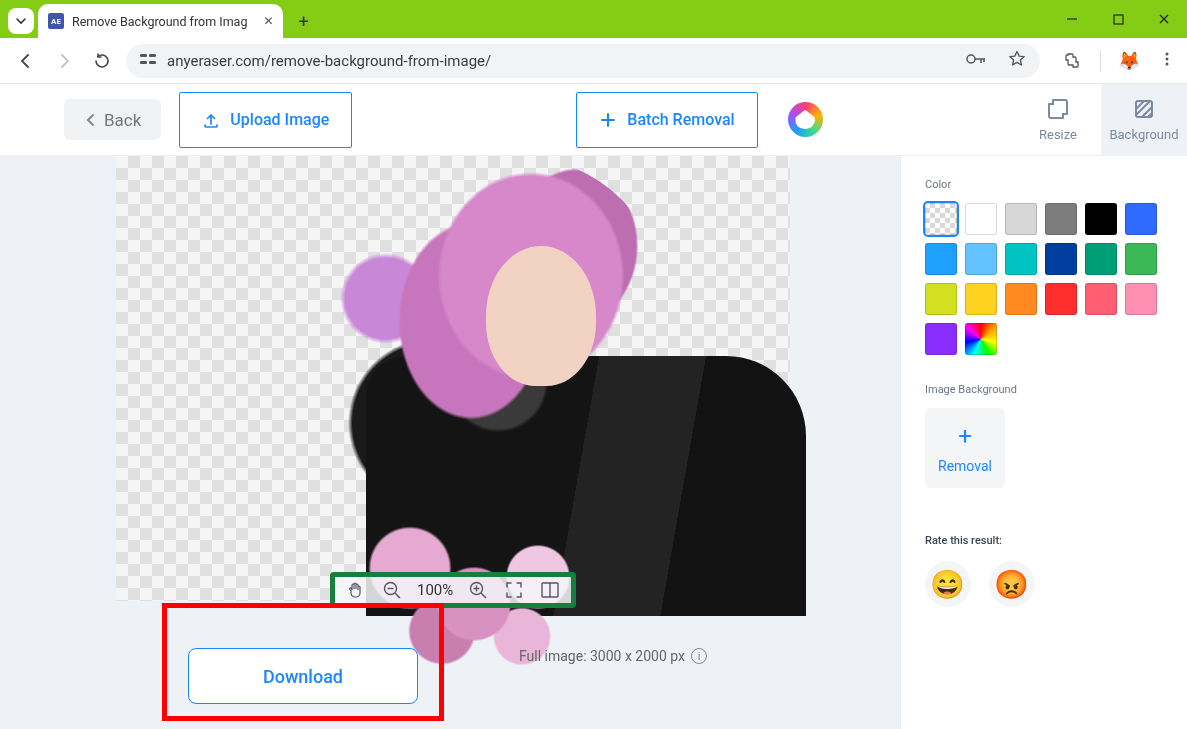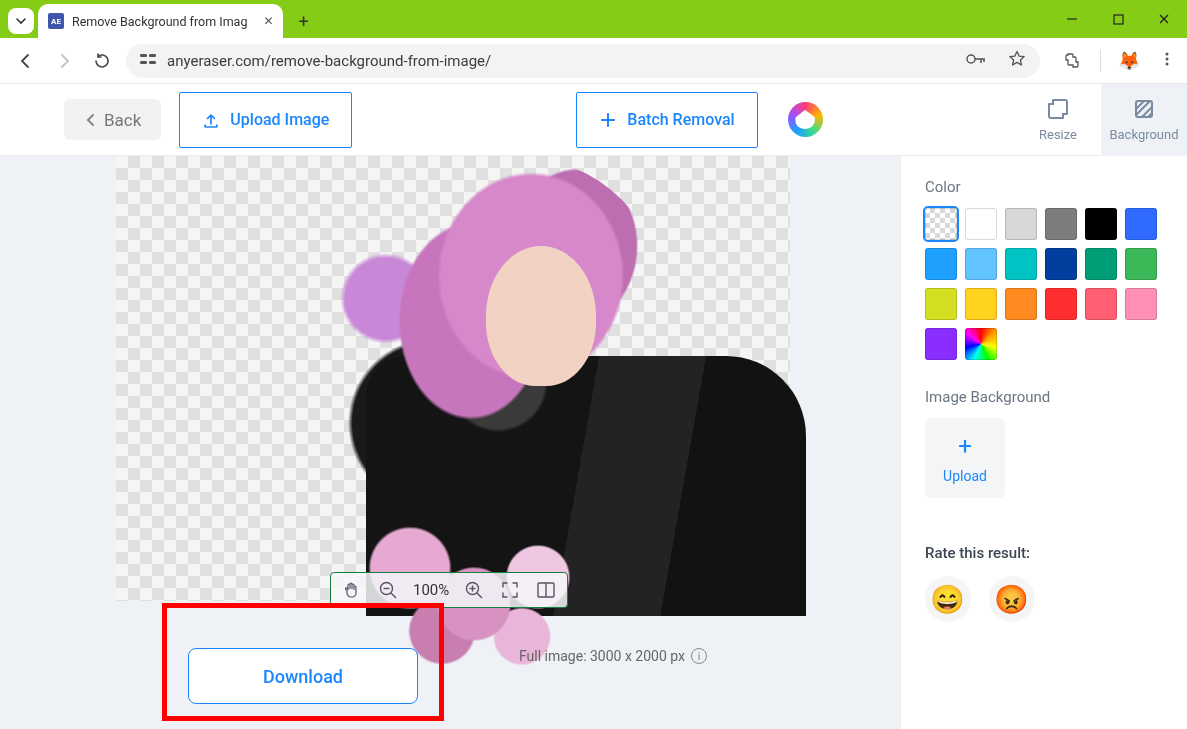--- a/index.html
+++ b/index.html
@@ -62,35 +62,35 @@
   }
   .flowers { position:absolute; left:40px; top:350px; width:320px; height:180px;
     background:
       radial-gradient(circle at 20% 40%, #e6a9d1 0 14%, transparent 15%),
       radial-gradient(circle at 40% 60%, #d792c1 0 16%, transparent 17%),
       radial-gradient(circle at 60% 45%, #f0c7e2 0 14%, transparent 15%),
       radial-gradient(circle at 30% 75%, #c87fb0 0 12%, transparent 13%),
       radial-gradient(circle at 55% 78%, #e9b5d8 0 12%, transparent 13%);
   }
 
-  .zoom-bar { position:absolute; left:330px; top:416px; height:36px; background:rgba(245,247,249,.85); border:1px solid #15803d; border-radius:4px; display:flex; align-items:center; padding:0 10px; gap:14px; font-size:15px; color:#333; }
+  .zoom-bar { position:absolute; left:330px; top:416px; height:36px; background:rgba(245,247,249,.85); border:5px solid #15803d; border-radius:4px; display:flex; align-items:center; padding:0 10px; gap:14px; font-size:15px; color:#333; }
   .zb-icon { width:22px; height:22px; color:#556; display:flex; align-items:center; justify-content:center; cursor:pointer; }
 
   .dl-row { position:absolute; left:162px; bottom:-3px; display:flex; gap:28px; padding-top:10px; }
   .dl-col { width:282px; display:flex; flex-direction:column; align-items:center; gap:12px; }
   .dl-btn { width:230px; height:56px; border-radius:8px; font-size:18px; font-weight:500; display:flex; align-items:center; justify-content:center; cursor:pointer; }
   .dl-outline { border:1.5px solid #1a87ff; color:#1a87ff; background:#fff; }
   .dl-fill { background:#1a87ff; color:#fff; }
   .dl-meta { font-size:14px; color:#666; display:flex; align-items:center; gap:6px; }
   .info-circ { width:16px; height:16px; border:1.3px solid #888; border-radius:50%; display:flex; align-items:center; justify-content:center; font-size:11px; color:#888; cursor:pointer; }
   .highlight-box { position:absolute; border:5px solid #f00; }
 
   
   .sidebar { flex:1; background:#fff; border-left:1px solid #eee; padding:22px 0 0 24px; overflow:hidden; }
-  .sb-label { font-size:15px; color:#6a7684; margin-bottom:12px; }
+  .sb-label { font-size:11px; color:#6a7684; margin-bottom:12px; }
   .swatch-grid { display:flex; flex-wrap:wrap; gap:8px; width:240px; margin-bottom:28px; }
   .swatch { width:32px; height:32px; border-radius:3px; cursor:pointer; box-shadow: inset 0 0 0 1px rgba(0,0,0,.15); }
   .swatch.transparent { background: repeating-conic-gradient(#d9d9d9 0 90deg,#fff 90deg 180deg); background-size:10px 10px; outline:2px solid #1a87ff; }
   .swatch.rainbow { background: conic-gradient(red,orange,yellow,lime,cyan,blue,magenta,red); }
   .upload-tile { width:80px; height:80px; border-radius:6px; background:#f3f5f7; display:flex; flex-direction:column; align-items:center; justify-content:center; gap:8px; color:#1a87ff; font-size:14px; cursor:pointer; }
   .upload-tile .plus { font-size:24px; }
   .rate-row { display:flex; gap:18px; margin-top:14px; }
   .rate-emoji { width:46px; height:46px; border-radius:50%; background:#f3f5f7; display:flex; align-items:center; justify-content:center; font-size:28px; cursor:pointer; }
 </style>
 </head>
@@ -304,21 +304,21 @@
         <div class="swatch" style="background: rgb(255, 46, 46);"></div>
         <div class="swatch" style="background: rgb(255, 94, 115);"></div>
         <div class="swatch" style="background: rgb(255, 143, 179);"></div>
         <div class="swatch" style="background: rgb(138, 46, 255);"></div>
         <div class="swatch rainbow"></div>
       </div>
 
     <div class="sb-label">Image Background</div>
     <div class="upload-tile">
       <span class="plus">+</span>
-      <span>Upload</span>
+      <span>Removal</span>
     </div>
 
     <div style="height:46px"></div>
     <div class="sb-label" style="color:#3c4653; font-weight:500">Rate this result:</div>
     <div class="rate-row">
       <div class="rate-emoji">😄</div>
       <div class="rate-emoji">😡</div>
     </div>
   </div>
 </div>

